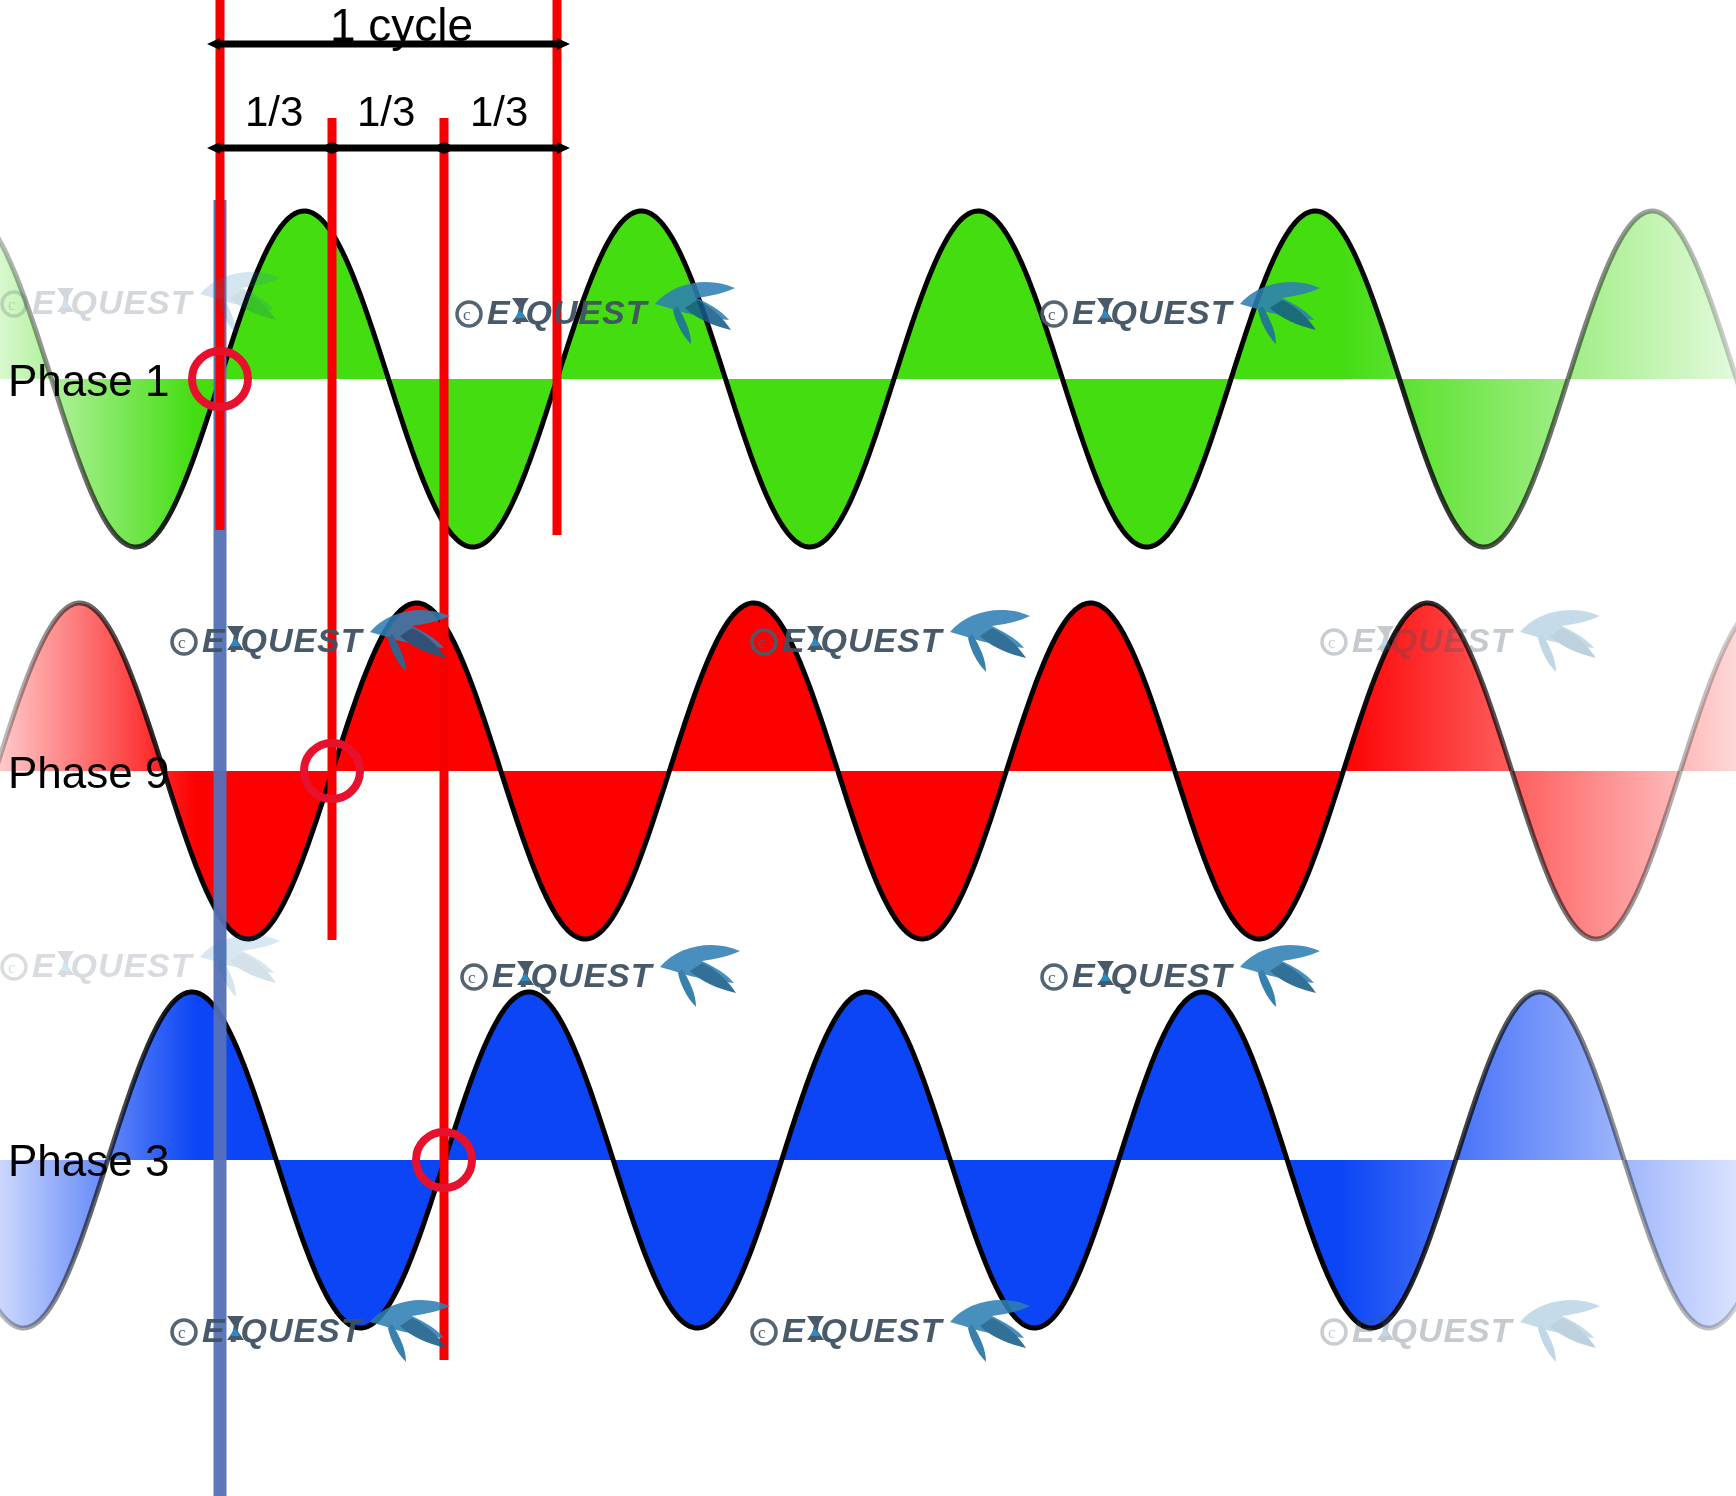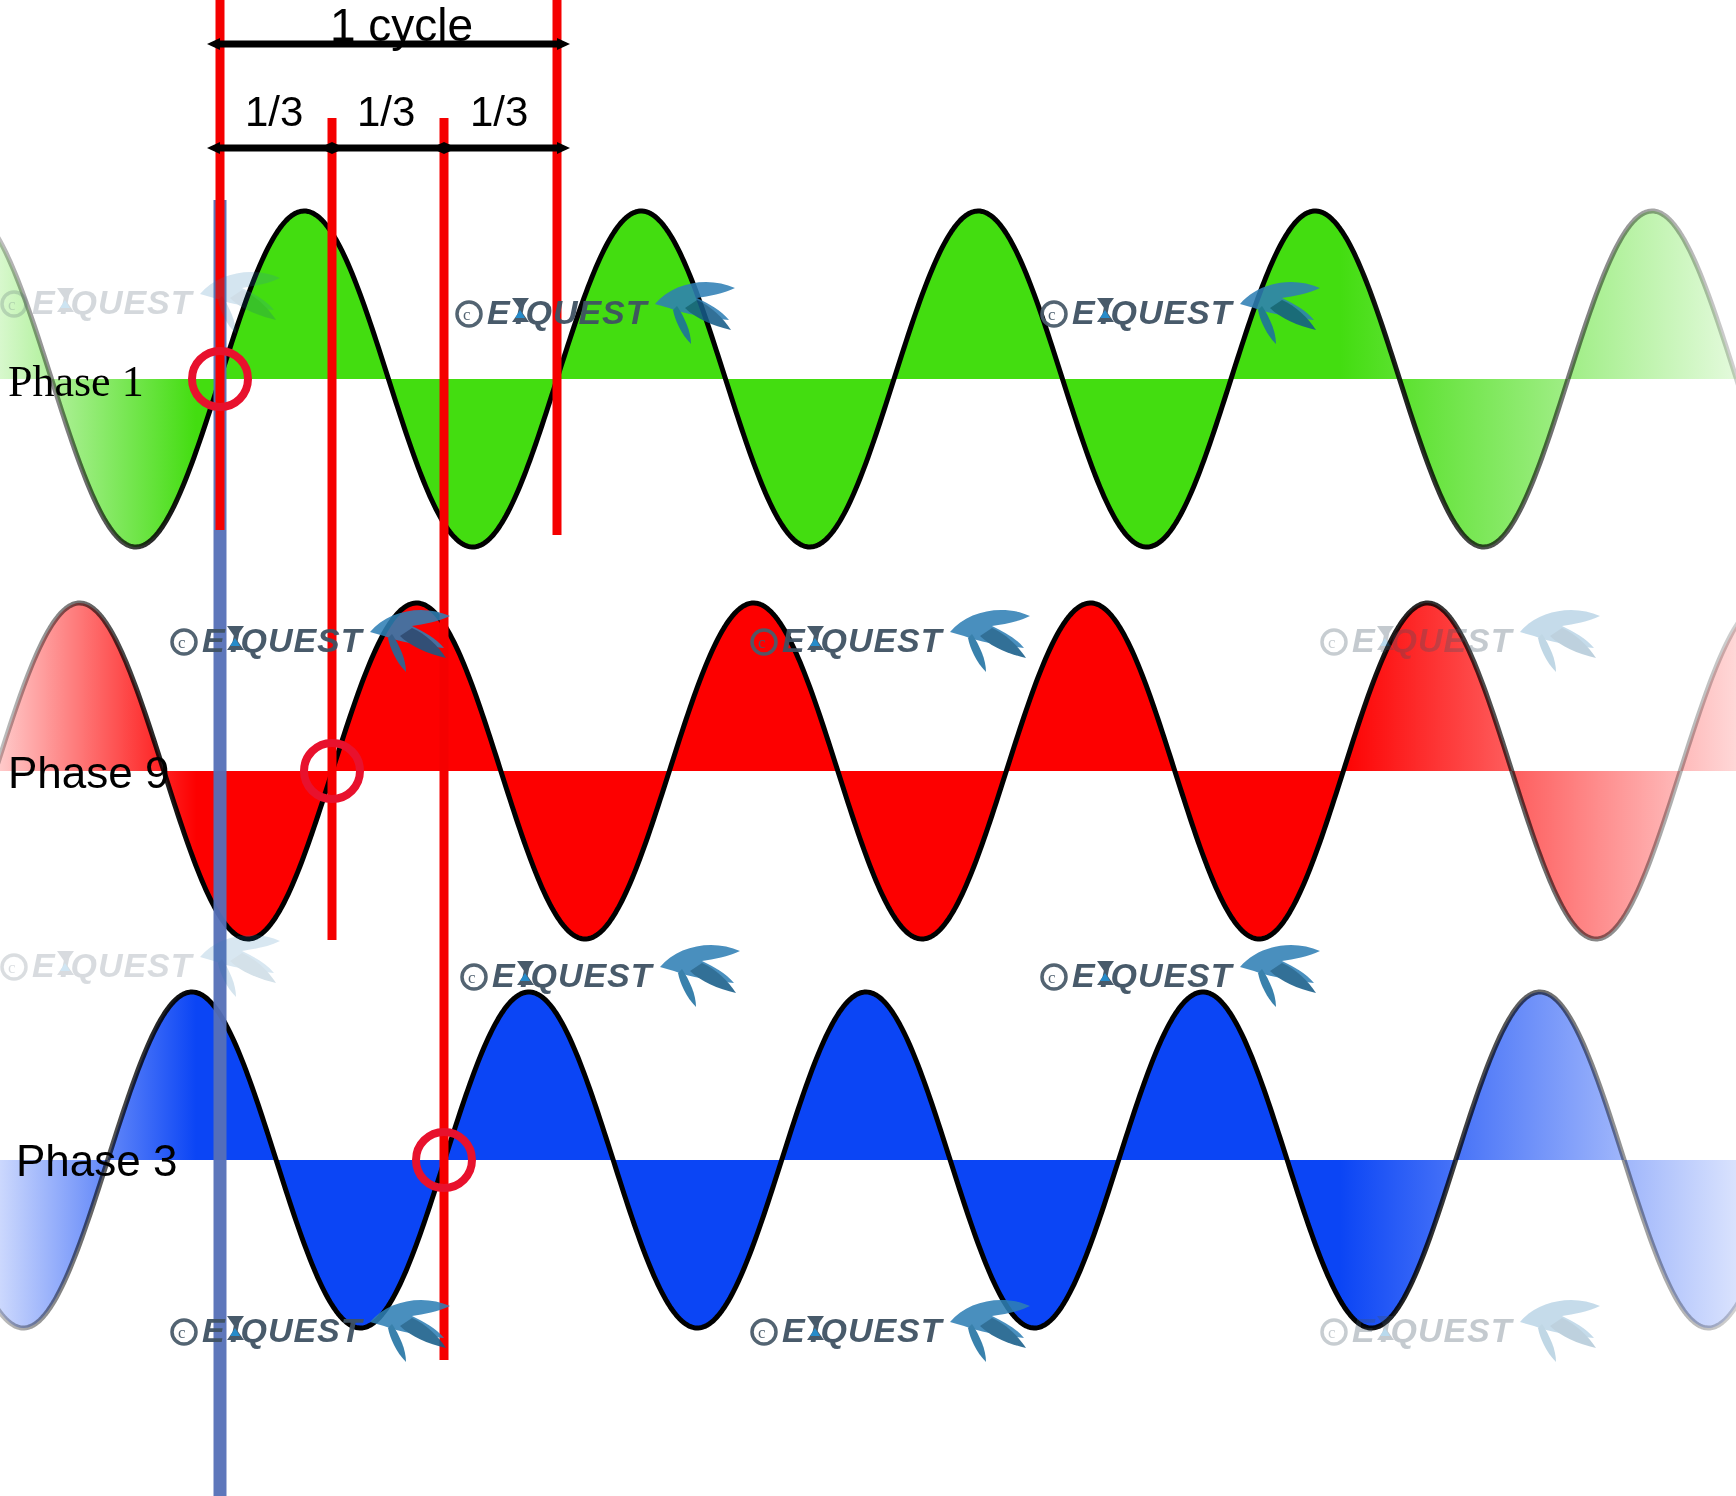--- a/index.html
+++ b/index.html
@@ -270,23 +270,23 @@
           </g>
           <g transform="translate(196,6)" opacity="0.92">
             <path d="M4 26 C22 4, 58 -2, 84 10 C72 16, 58 18, 46 20 C58 26, 70 32, 78 42 C58 40, 34 36, 18 30 Z" fill="#2f7fb5"></path>
             <path d="M46 22 C60 28, 72 40, 80 52 C62 48, 44 40, 34 30 Z" fill="#155c88"></path>
             <path d="M26 28 C34 40, 40 54, 40 66 C30 56, 24 42, 22 32 Z" fill="#1d6fa0"></path>
           </g>
         </svg></div>
     </div>
 
   <div id="labels">
-      <div class="phase-label" style="left: 8px; top: 356px; font-family: Liberation Serif, serif;">Phase 1</div>
+      <div class="phase-label" style="left: 8px; top: 356px;">Phase 1</div>
       <div class="phase-label" style="left: 8px; top: 748px;">Phase 9</div>
-      <div class="phase-label" style="left: 16px; top: 1136px;">Phase 3</div>
+      <div class="phase-label" style="left: 8px; top: 1136px;">Phase 3</div>
     </div>
 
   <div class="ann-text" id="cycle-label" style="left:330px;top:-2px;">1 cycle</div>
 
   <div class="ann-text" id="third-1" style="left:245px;top:88px;font-size:42px;">1/3</div>
 
   <div class="ann-text" id="third-2" style="left:357px;top:88px;font-size:42px;">1/3</div>
 
   <div class="ann-text" id="third-3" style="left:470px;top:88px;font-size:42px;">1/3</div>
 

